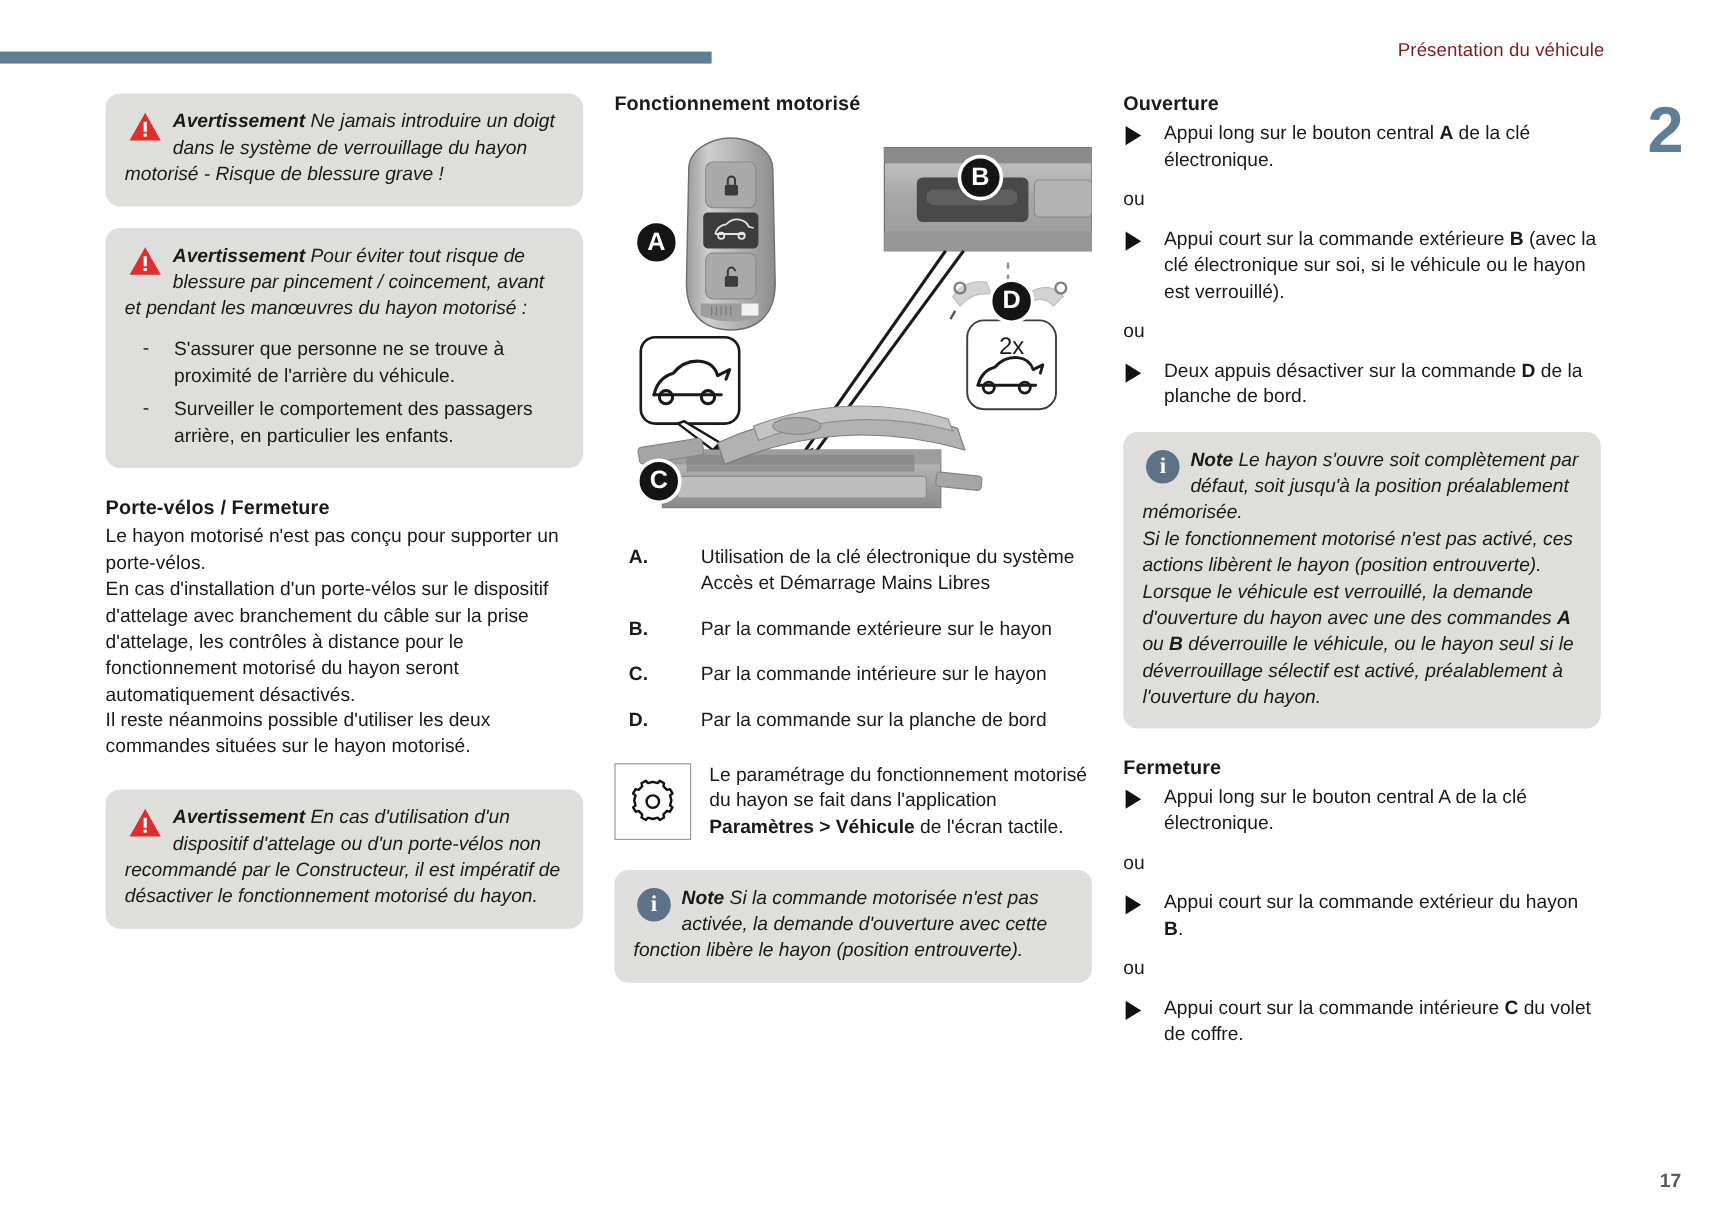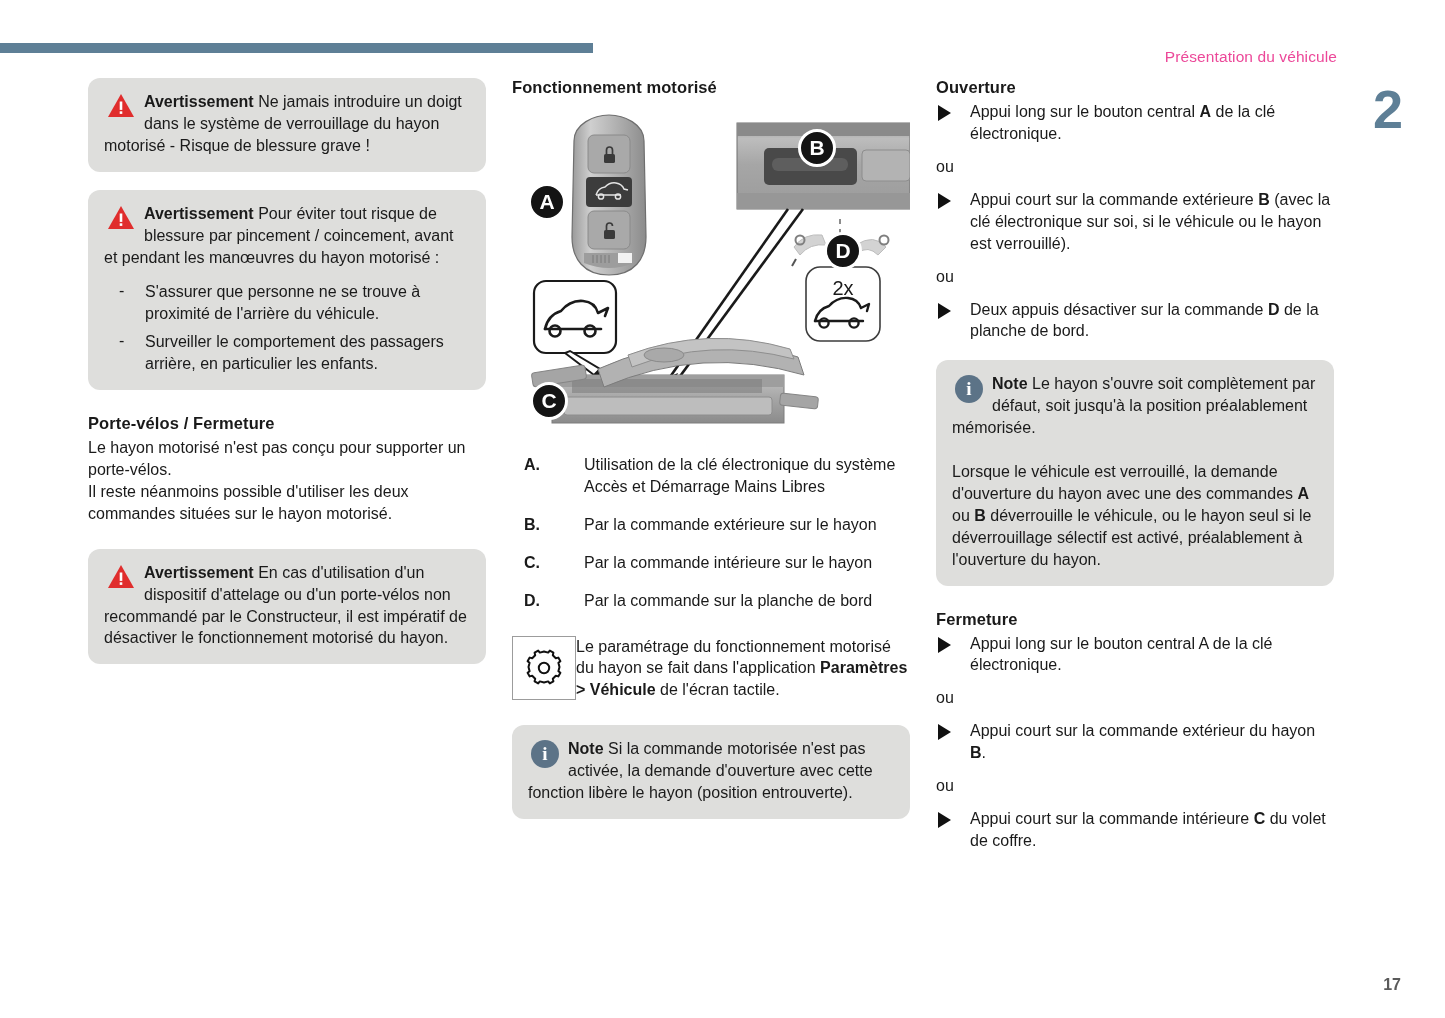--- a/index.html
+++ b/index.html
@@ -12,22 +12,22 @@
     overflow:hidden;
   }
   .page { position:absolute; inset:0; }
 
   
   .header-bar {
     position:absolute; left:0; top:43px; width:593px; height:10px;
     background:#5e7f96;
   }
   .header-title {
-    position:absolute; right:108px; top:48px;
-    font-size:15.5px; color:#ec4899; letter-spacing:.1px;text-align:right;
+    position:absolute; right:108px; top:34px;
+    font-size:15.5px; color:#7f1d1d; letter-spacing:.1px;text-align:right;
   }
   .chapter-num {
     position:absolute; right:42px; top:82px;
     font-size:54px; font-weight:bold; color:#5e7f96; line-height:1;
   }
   .page-num {
     position:absolute; right:44px; bottom:24px;
     font-size:16px; font-weight:bold; color:#5a5a5a;
   }
 
@@ -55,21 +55,21 @@
     padding:13px 16px 15px 16px;
     position:relative;
     font-size:16px; line-height:1.37;
   }
   .callout .ico {
     float:left; width:34px; height:30px;
     margin:2px 6px 0 0;
     display:flex; align-items:flex-start; justify-content:center;
   }
   .callout .c-title { font-weight:bold; }
-  .callout-text { text-align:left; }
+  .callout-text { text-align:left;font-style:italic; }
 
   
   .tri {
     width:28px; height:25px; position:relative; display:block;
   }
   
   .info-circle {
     width:28px; height:28px; border-radius:50%;
     background:#5c7387; color:#ffffff;
     font-weight:bold; font-size:19px;
@@ -108,21 +108,21 @@
   ul.tri-list li .tmark {
     position:absolute; left:2px; top:4px;
     width:0; height:0;
     border-top:8px solid transparent;
     border-bottom:8px solid transparent;
     border-left:13px solid #111111;
   }
   .ou { font-size:16px; margin:13px 0 13px 0; }
 
   
-  .tip { display:flex; align-items:flex-start; gap:0; }
+  .tip { display:flex; align-items:flex-start; gap:15px; }
   .tip .gear-box {
     width:62px; height:62px; flex:0 0 62px;
     border:1px solid #9c9c9c; background:#fff;
     display:flex; align-items:center; justify-content:center;
   }
   .tip .tip-text { font-size:16px; line-height:1.37; }
 
   
   .fig { position:relative; width:398px; height:318px; margin:10px 0 0 0; }
   .badge {
@@ -184,20 +184,21 @@
           <span class="dash-mark">-</span>
           <span>Surveiller le comportement des passagers arrière, en particulier les enfants.</span>
         </li>
       </ul>
     </div>
 
     <div class="gap-l"></div>
 
     <h3 class="sec">Porte-vélos / Fermeture</h3>
     <p class="body">Le hayon motorisé n'est pas conçu pour supporter un porte-vélos.</p>
+    <p class="body">En cas d'installation d'un porte-vélos sur le dispositif d'attelage avec branchement du câble sur la prise d'attelage, les contrôles à distance pour le fonctionnement motorisé du hayon seront automatiquement désactivés.</p>
     <p class="body">Il reste néanmoins possible d'utiliser les deux commandes situées sur le hayon motorisé.</p>
 
     <div class="gap-l"></div>
 
     <div class="callout">
       <span class="ico">
         <svg class="tri" viewBox="0 0 28 25" xmlns="http://www.w3.org/2000/svg">
           <path d="M14 1 L27 24 L1 24 Z" fill="#e02d2d"></path>
           <rect x="12.7" y="8.5" width="2.6" height="8.4" fill="#ffffff"></rect>
           <rect x="12.7" y="18.3" width="2.6" height="2.6" fill="#ffffff"></rect>
@@ -429,21 +430,21 @@
 
     <div class="gap-m"></div>
 
     <div class="callout">
       <span class="ico">
         <span class="info-circle">i</span>
       </span>
       <div class="callout-text">
         <span class="c-title">Note</span>
         <span>Le hayon s'ouvre soit complètement par défaut, soit jusqu'à la position préalablement mémorisée.</span><br>
-        <br>
+        <span>Si le fonctionnement motorisé n'est pas activé, ces actions libèrent le hayon (position entrouverte).</span><br>
         <span>Lorsque le véhicule est verrouillé, la demande d'ouverture du hayon avec une des commandes </span><b>A</b><span> ou </span><b>B</b><span> déverrouille le véhicule, ou le hayon seul si le déverrouillage sélectif est activé, préalablement à l'ouverture du hayon.</span>
       </div>
     </div>
 
     <div class="gap-l"></div>
 
     <h3 class="sec">Fermeture</h3>
 
     <ul class="tri-list">
       <li>

